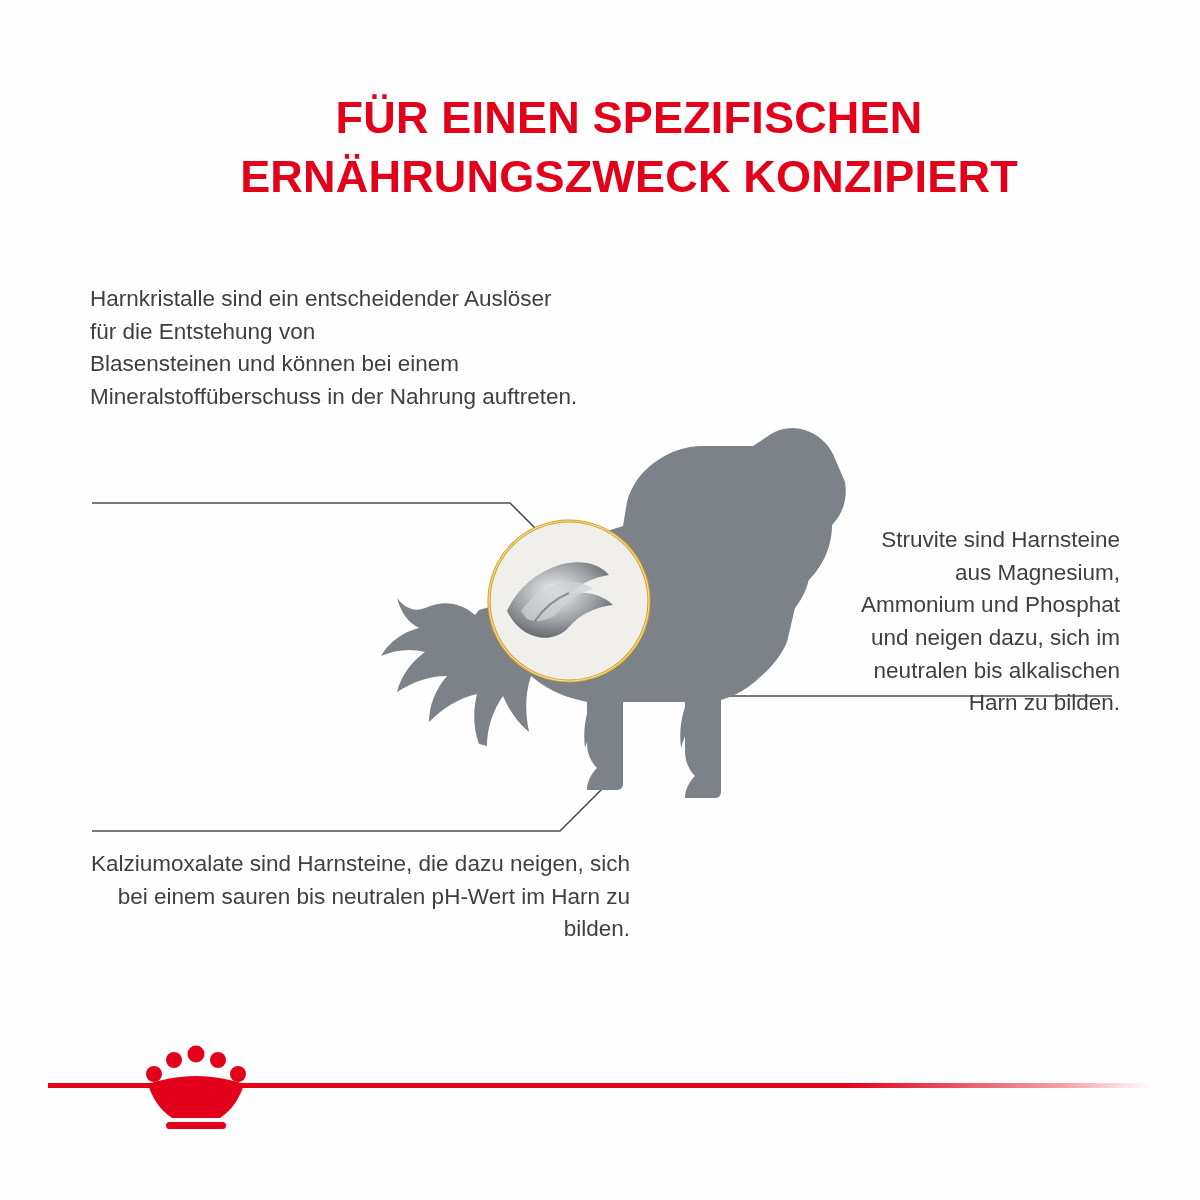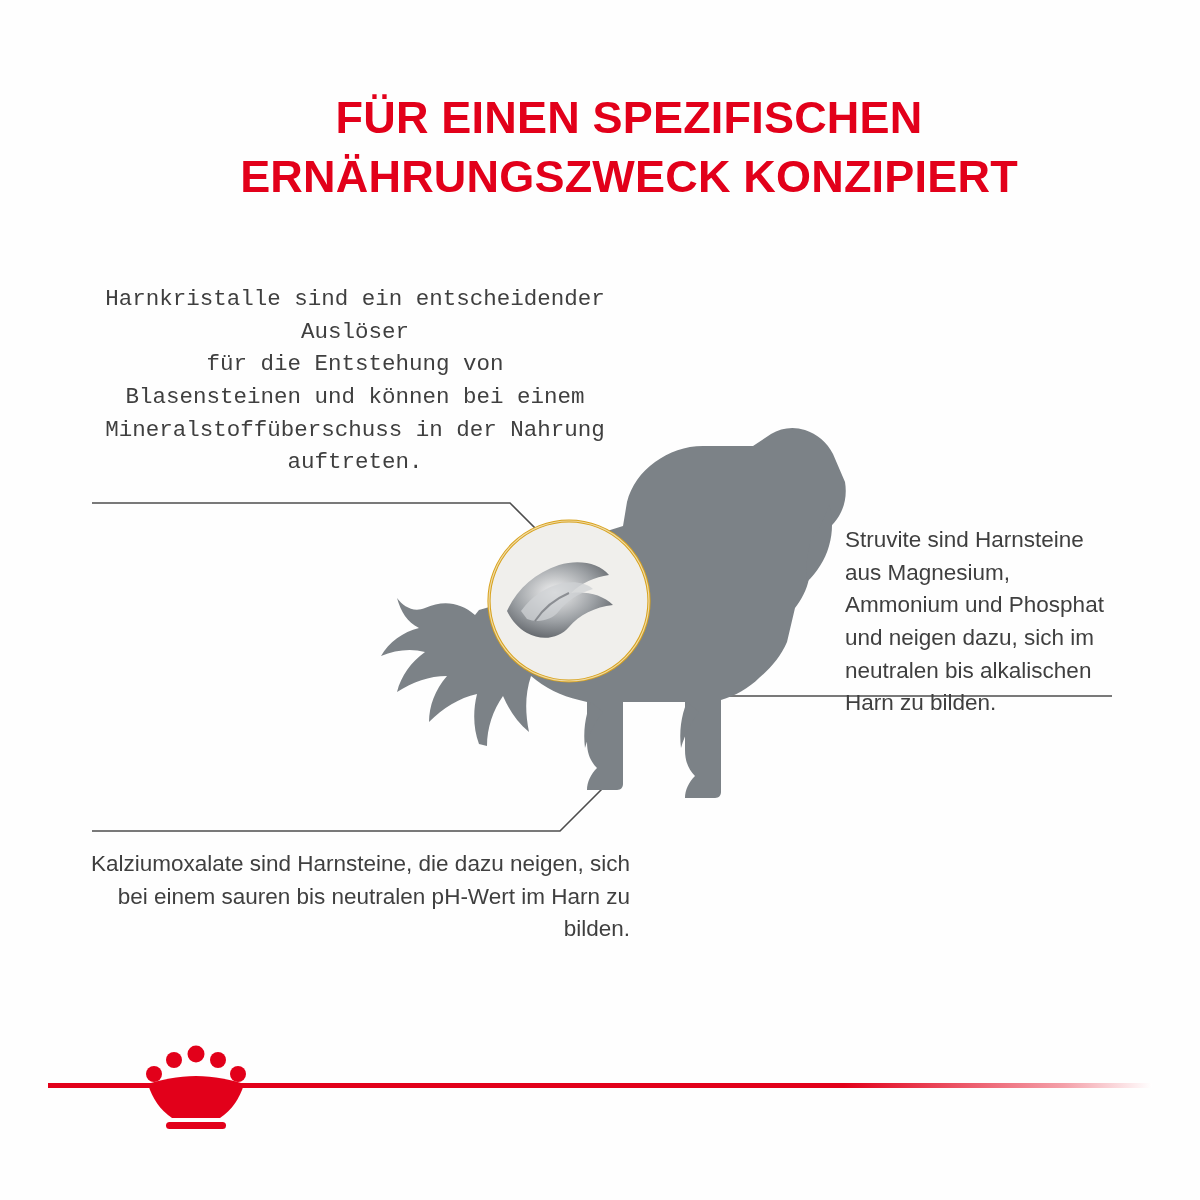--- a/index.html
+++ b/index.html
@@ -66,27 +66,27 @@
   .callout {
     position: absolute;
     color: #3f3f3f;
     font-size: 22.5px;
     line-height: 1.45;
   }
   #callout-crystals {
     left: 90px;
     top: 283px;
     width: 530px;
-    text-align: center;
-    font-family: Liberation Mono, monospace;
+    text-align: left;
   }
   #callout-struvite {
     left: 845px;
     top: 524px;
     width: 275px;
+    text-align: right;
   }
   #callout-oxalate {
     left: 90px;
     top: 848px;
     width: 540px;
     text-align: right;
   }
 
   
   .footer-rule {

